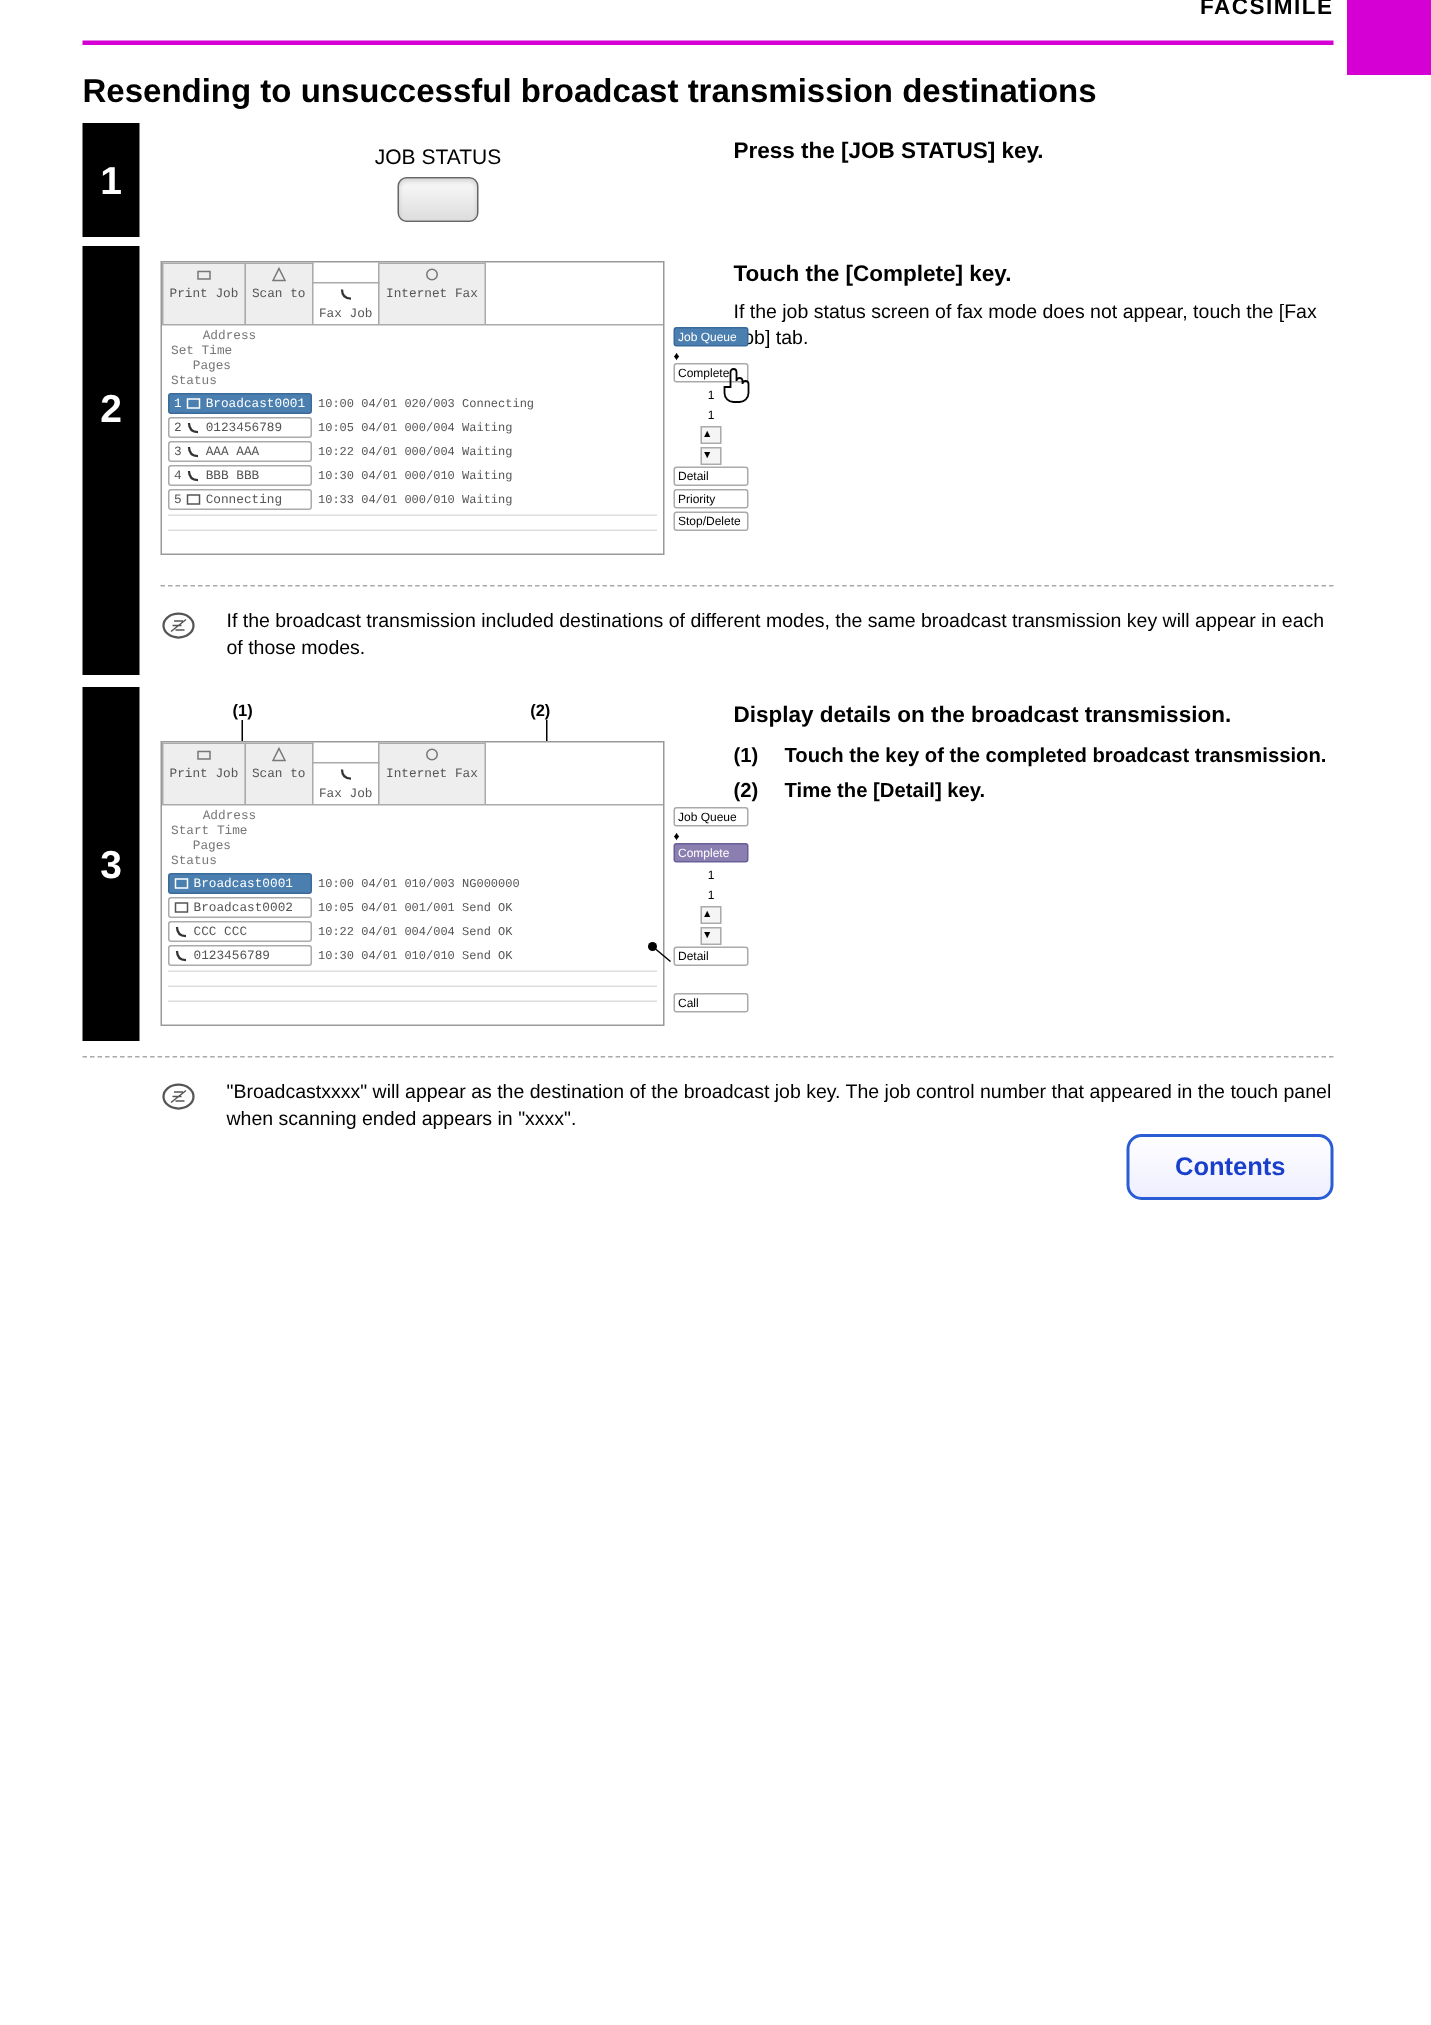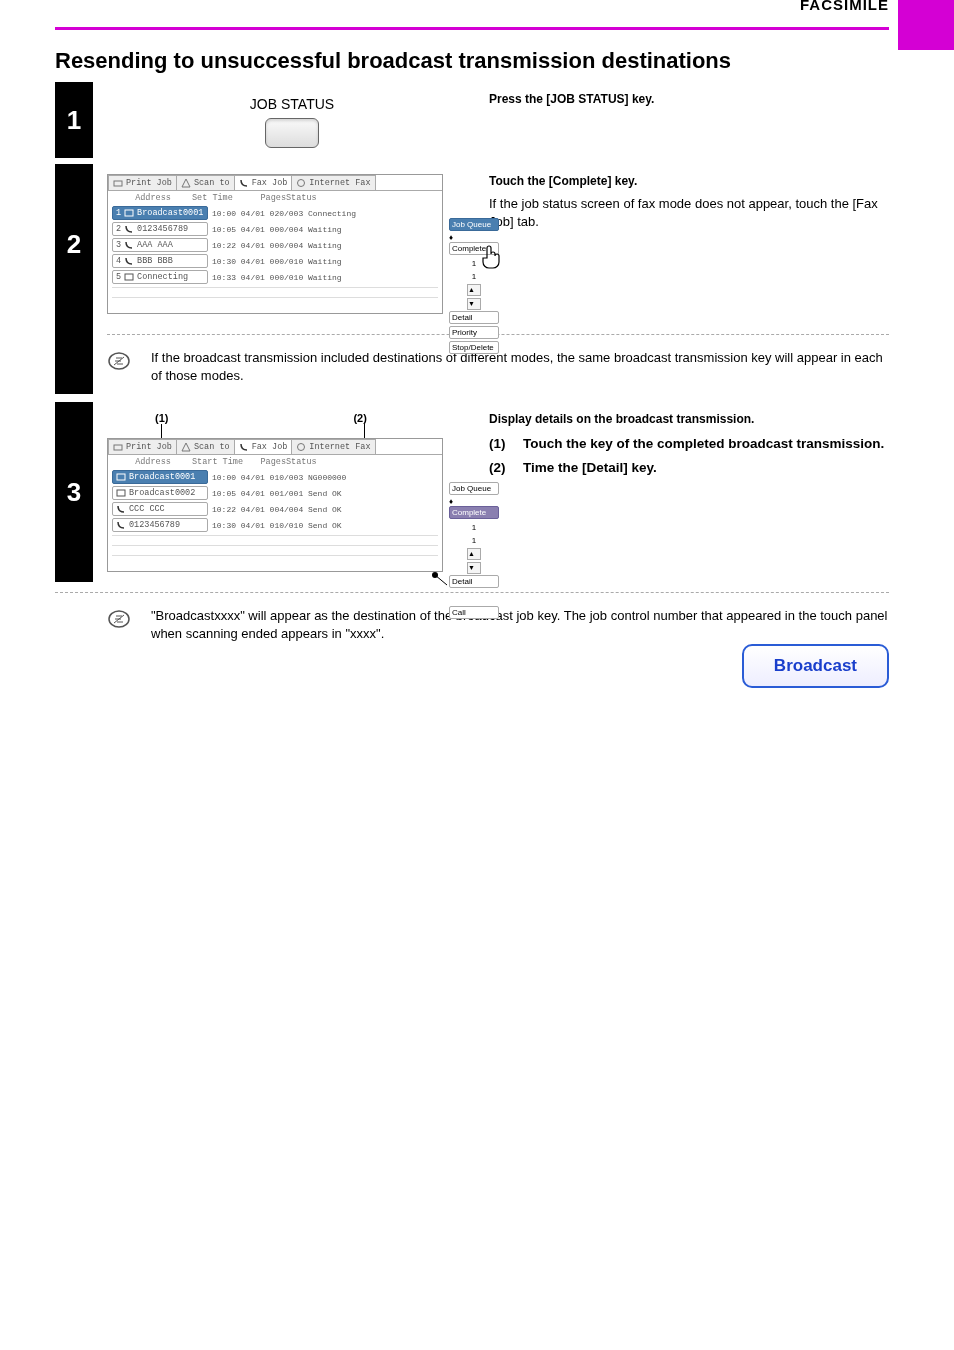--- a/index.html
+++ b/index.html
@@ -8,35 +8,35 @@
   .header-bar { border-top: 3px solid #d400d4; margin-bottom: 8px; }
   .header-right { text-align: right; font-weight: bold; font-size: 15px; letter-spacing: 1px; margin-top: -24px; margin-bottom: 14px; }
   .side-tab { position: absolute; top: 0; right: 0; width: 56px; height: 50px; background: #d400d4; }
   h1 { font-size: 22px; font-weight: bold; margin: 18px 0 8px 0; }
   .intro { font-size: 13.5px; line-height: 1.4; margin-bottom: 28px; }
   .step-block { display: flex; margin-bottom: 6px; }
   .step-num-col { width: 38px; background: #000; color: #fff; display: flex; align-items: center; justify-content: center; font-size: 26px; font-weight: bold; flex: 0 0 38px; }
   .step-body { flex: 1; padding: 10px 0 10px 14px; display: flex; }
   .step-left { width: 370px; flex: 0 0 370px; font-size: 10px; }
   .step-right { flex: 1; padding-left: 12px; }
-  .step-title { font-size: 12px; font-weight: bold; margin-bottom: 6px; line-height: 1.25; }
+  .step-title { font-size: 15px; font-weight: bold; margin-bottom: 6px; line-height: 1.25; }
   .step-desc { font-size: 13px; line-height: 1.35; }
   .ol { list-style: none; margin-top: 8px; }
   .ol li { display: flex; font-size: 13.5px; font-weight: bold; margin-bottom: 6px; line-height: 1.3; }
   .ol li .lnum { width: 34px; flex: 0 0 34px; }
   .jobstatus-wrap { text-align: center; padding-top: 4px; }
   .jobstatus-label { font-size: 14px; margin-bottom: 6px; display: block; }
   .key-shape { width: 54px; height: 30px; border: 1.5px solid #666; border-radius: 6px; margin: 0 auto; background: linear-gradient(#fafafa,#ddd); box-shadow: inset 0 2px 3px rgba(0,0,0,0.15); }
   .panel { border: 1px solid #999; background: #fff; font-family: "Courier New", monospace; font-size: 8.5px; color: #555; width: 336px; position: relative; }
   .tabs { display: flex; border-bottom: 1px solid #aaa; }
-  .tab { border: 1px solid #aaa; border-bottom: none; padding: 2px 4px; margin-right: -1px; background: #fff; display: flex; align-items: center; gap: 3px; }
-  .tab.active { background: #fff; position: relative; z-index: 2; }
+  .tab { border: 1px solid #aaa; border-bottom: none; padding: 2px 4px; margin-right: -1px; background: #fff; display: flex; align-items: center; gap: 3px; flex-direction: column; }
+  .tab.active { background: #fff; position: relative; z-index: 2; margin-top: 13px; }
   .tab.inactive { background: #eee; }
   .tab svg { width: 10px; height: 10px; }
-  .colhdr { display: flex; padding: 2px 6px; color: #777; }
+  .colhdr { display: flex; padding: 2px 6px; color: #777; flex-direction: column; }
   .colhdr span:nth-child(1){ width: 78px; text-align:center;}
   .colhdr span:nth-child(2){ width: 54px; }
   .colhdr span:nth-child(3){ width: 40px; text-align: right; }
   .colhdr span:nth-child(4){ width: 44px; }
   .rowbox { display:flex; align-items:center; }
   .jbtn { border: 1px solid #aaa; border-radius: 2px; padding: 1px 3px; margin: 1px 0; display: flex; align-items: center; gap: 3px; width: 96px; background:#fff; }
   .jbtn.blue { background: #4a7fb0; color: #fff; border-color:#3a6a99; }
   .row-rest { font-size: 8px; padding-left: 4px; white-space: nowrap; }
   .side-col { position: absolute; right: -56px; top: 44px; width: 50px; font-size: 8px; }
   .side-col .sbtn { border: 1px solid #aaa; border-radius: 2px; padding: 1px 2px; margin-bottom: 2px; background:#fff; }
@@ -353,13 +353,13 @@
     <div class="note-icon"><svg viewBox="0 0 24 24">
           <ellipse cx="12" cy="12" rx="10" ry="8" fill="none" stroke="#555" stroke-width="1.5"></ellipse>
           <path d="M7 16 L17 8 M8 12 L14 12 M9 9 L15 9 M10 15 L16 15" stroke="#555" stroke-width="1"></path>
         </svg></div>
     <div class="note-text">"Broadcastxxxx" will appear as the destination of the broadcast job key. The job control number that appeared in the touch panel when scanning ended appears in "xxxx".</div>
   </div>
 
   <div class="footer-space"></div>
 </div>
 
-<a class="contents-btn">Broadcast</a>
+<a class="contents-btn">Contents</a>
 
 </body></html>

